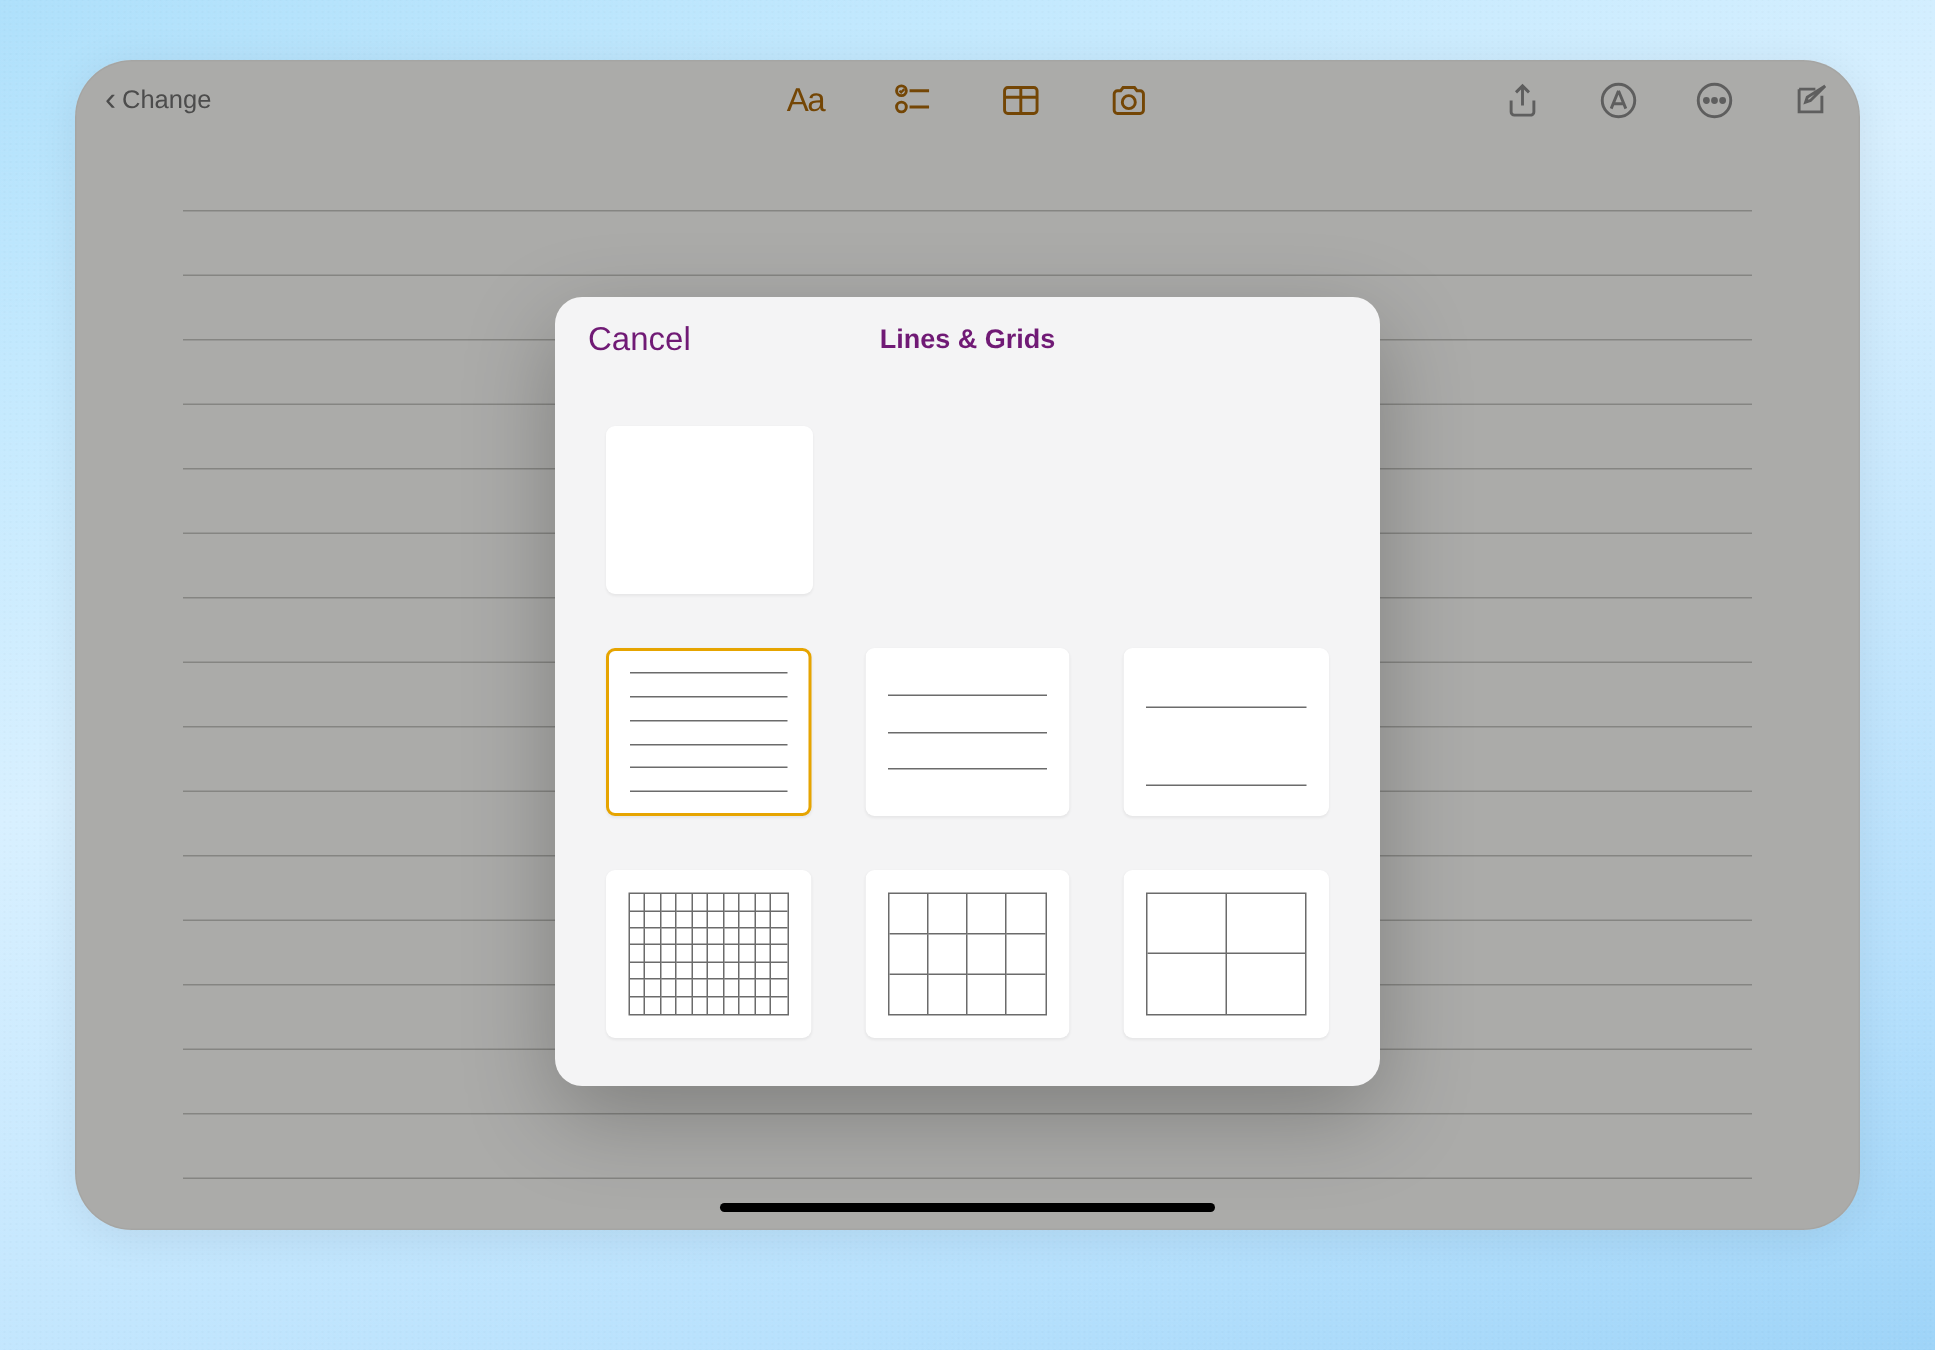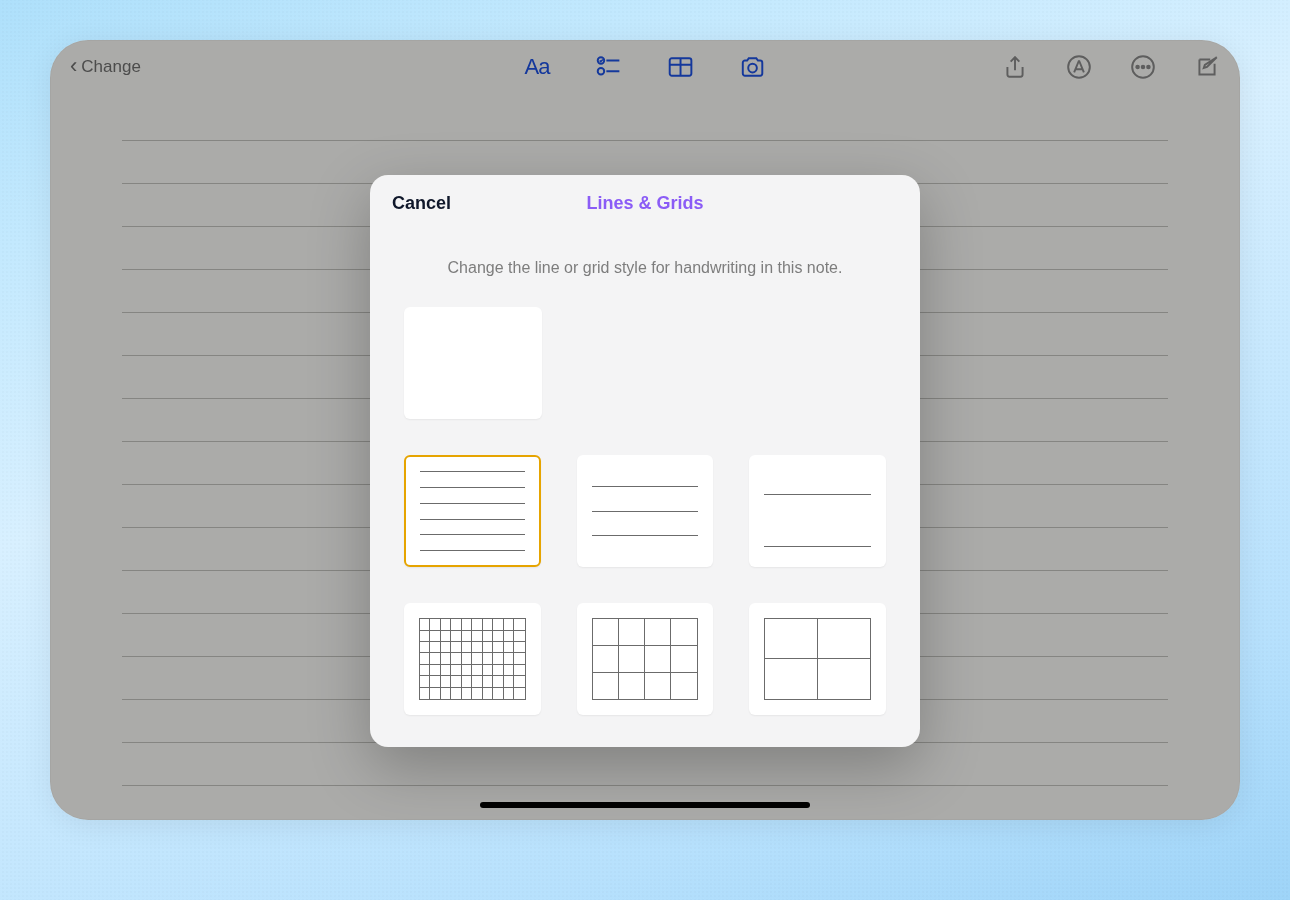--- a/index.html
+++ b/index.html
@@ -47,21 +47,21 @@
     font-size: 17px; color: #6a6a6a;
   }
   .back .chev {
     font-size: 22px; line-height: 1;
     transform: translateY(-1px);
   }
   .center-tools {
     position: absolute; left: 50%; top: 50%;
     transform: translate(-50%, -50%);
     display: flex; gap: 46px; align-items: center;
-    color: #1d4ed8;
+    color: #a16207;
   }
   .right-tools {
     margin-left: auto;
     display: flex; gap: 38px; align-items: center;
     color: #838383;
   }
   .icon { width: 26px; height: 26px; display: block; }
   
   
   .note-area {
@@ -89,24 +89,24 @@
     z-index: 10;
     padding-bottom: 32px;
   }
   .modal-header {
     position: relative;
     height: 56px;
     display: flex; align-items: center; justify-content: center;
   }
   .modal-header .cancel {
     position: absolute; left: 22px; top: 50%; transform: translateY(-50%);
-    color: #0f172a; font-size: 18px; font-weight: 700;
+    color: #701a75; font-size: 22px; font-weight: 400;
   }
   .modal-header .title {
-    font-size: 18px; font-weight: 600; color: #8b5cf6;
+    font-size: 18px; font-weight: 600; color: #701a75;
   }
   .modal-sub {
     text-align: center;
     color: #7d7d7d;
     font-size: 16px;
     margin: 28px 32px 0;
   }
   .grid-wrap {
     margin: 30px 34px 0;
   }
@@ -227,21 +227,20 @@
   </div>
 
   <div class="dim-overlay"></div>
   <div class="home-indicator"></div>
 
   <div class="modal">
     <div class="modal-header">
       <span class="cancel">Cancel</span>
       <span class="title">Lines &amp; Grids</span>
     </div>
-    <div class="modal-sub">Change the line or grid style for handwriting in this note.</div>
 
     <div class="grid-wrap">
       <div class="row">
         <div class="swatch"></div>
       </div>
       <div class="row">
         <div class="swatch selected lines5">
           <div class="inner">
               <div></div>
               <div></div>

